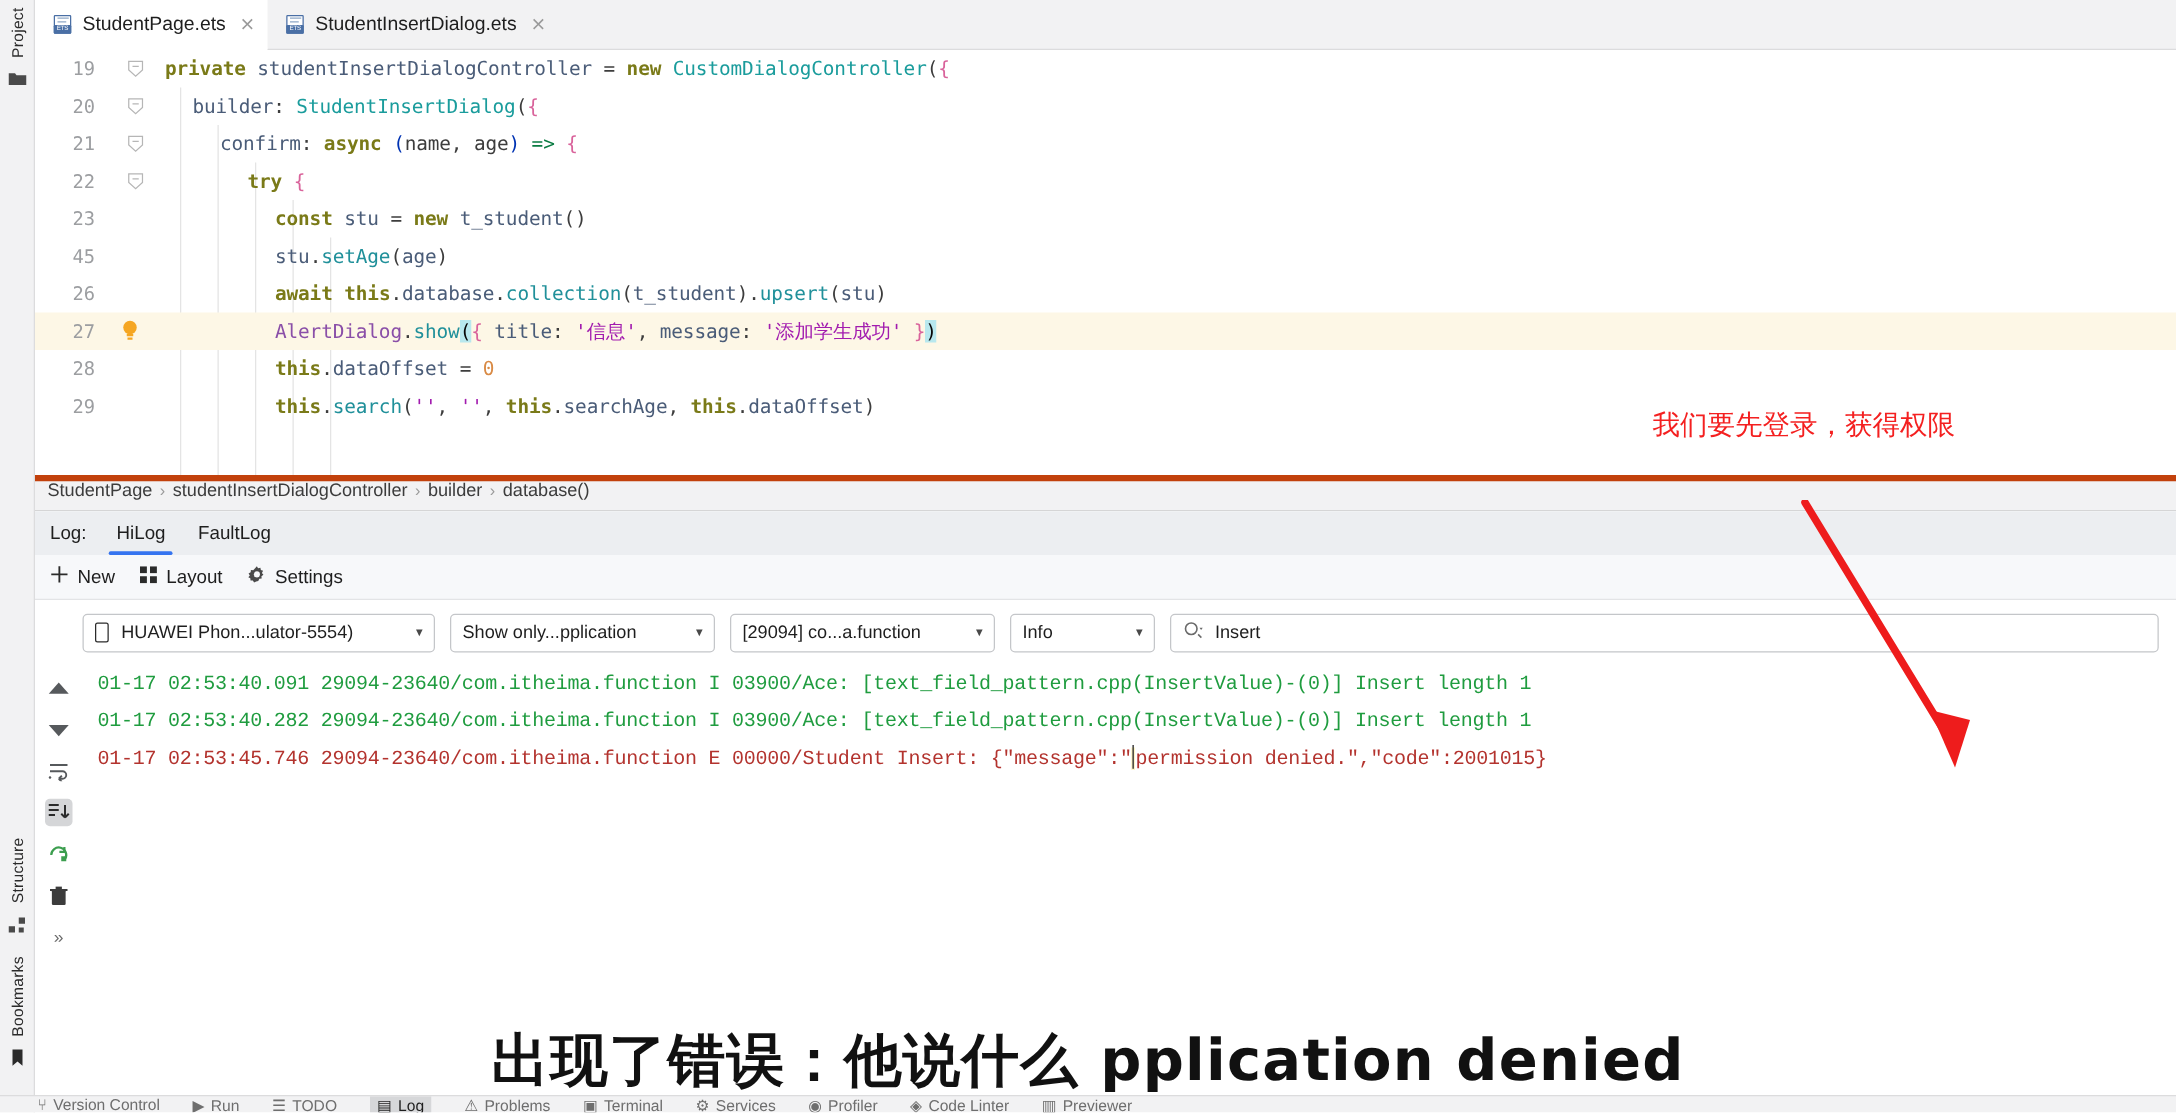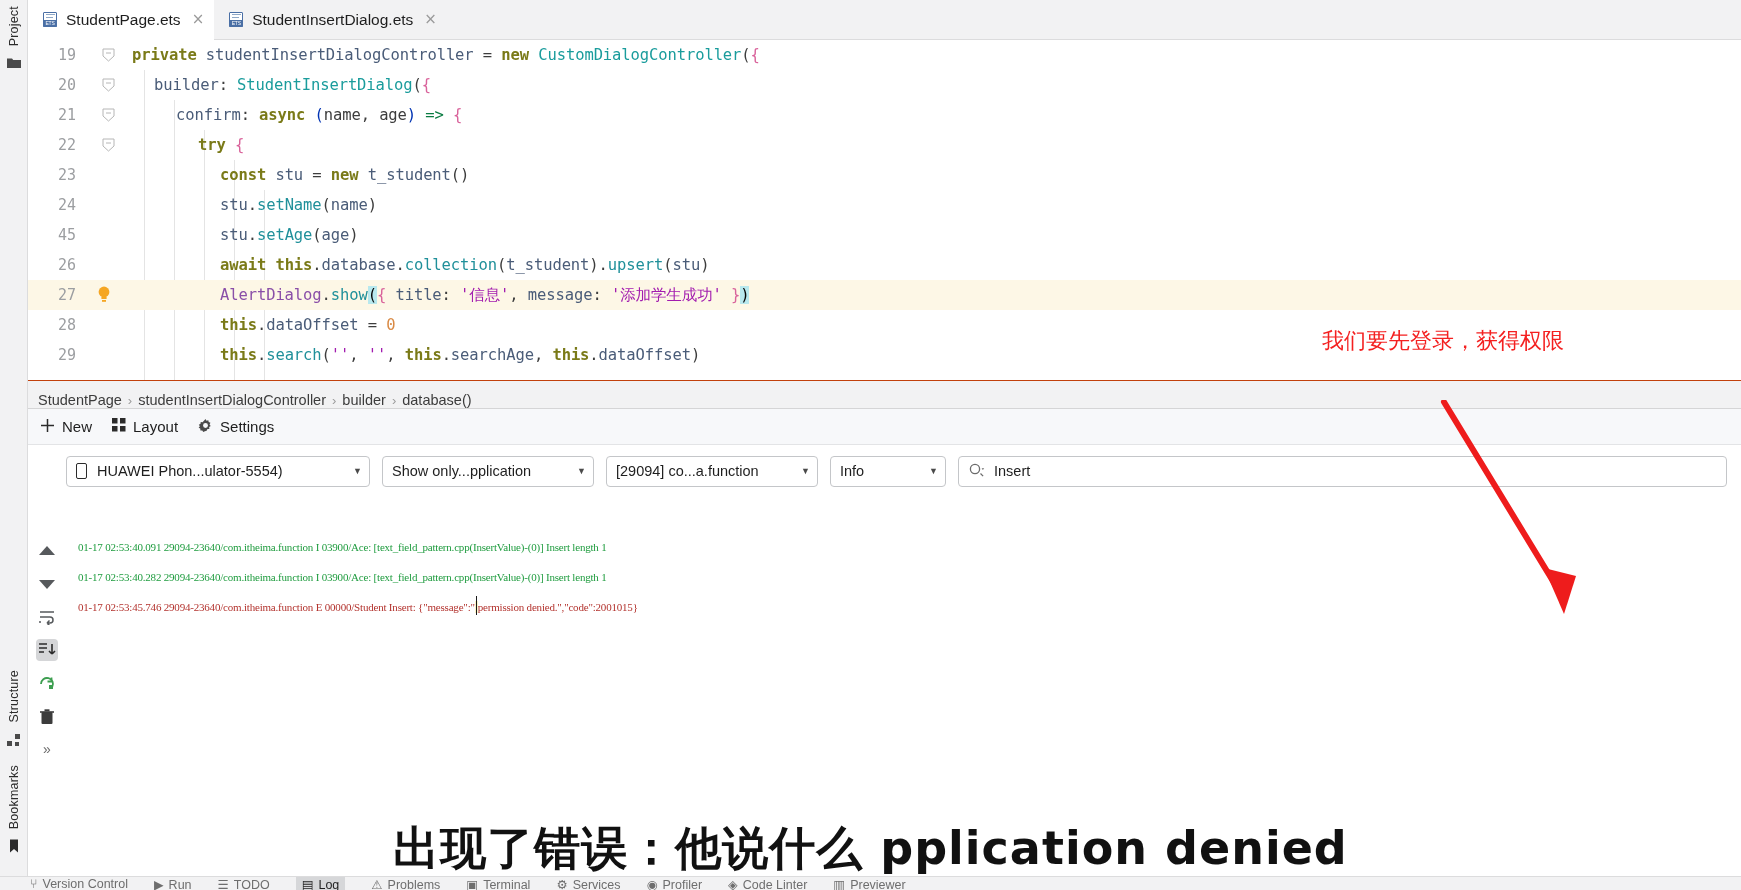--- a/index.html
+++ b/index.html
@@ -101,22 +101,22 @@
   .str{ color: #a21caf; }
   .arrow { color: #0a7b42; }
   .brc { color: #d9639b; }
   .sel { background: #b8e8ee; }
   
   .iguide { position: absolute; top: 0; bottom: 0; width: 1px; background: #e4e4e4; }
 
   
   .breadcrumb {
     position: absolute; left: 28px; top: 380px; right: 0; height: 29px;
-    background: #f2f2f3; border-top: 1px solid #c2410c; border-bottom: 1px solid #d5d5d6;
-    display: flex; align-items: flex-end; padding-left: 10px; gap: 6px;
+    background: #f2f2f3; border-top: 5px solid #c2410c; border-bottom: 1px solid #d5d5d6;
+    display: flex; align-items: flex-start; padding-left: 10px; gap: 6px;
     font-size: 14.5px; color: #3c3c3c;
   }
   .bc-sep { color: #9b9b9b; font-size: 13px; }
 
   
   .logwin { position: absolute; left: 28px; top: 409px; right: 0; bottom: 0; background: #fff; }
   .log-tabs {
     height: 35px; background: #eceef1; display: flex; align-items: center;
     padding-left: 12px; gap: 22px; position: relative;
   }
@@ -137,39 +137,39 @@
   .filters {
     height: 52px; display: flex; align-items: center; gap: 12px;
     padding: 0 10px 0 38px; background: #fff;
   }
   .combo {
     height: 31px; border: 1px solid #c4c6c9; border-radius: 4px; background: #fff;
     display: flex; align-items: center; padding: 0 7px 0 9px; gap: 7px;
     font-size: 14.5px; color: #1e1e1e; white-space: nowrap;
   }
   .combo .caret { margin-left: auto; color: #4a4a4a; font-size: 9px; }
-  .c1 { width: 304px; gap: 10px; } .c2 { width: 212px; } .c3 { width: 212px; } .c4 { width: 116px; }
+  .c1 { width: 282px; gap: 10px; } .c2 { width: 212px; } .c3 { width: 212px; } .c4 { width: 116px; }
   .searchbox {
     flex: 1; height: 31px; border: 1px solid #c4c6c9; border-radius: 4px; background: #fff;
     display: flex; align-items: center; padding: 0 10px; gap: 9px;
     font-size: 14.5px; color: #1e1e1e; margin-right: 4px;
   }
   .phone-ic { width: 11px; height: 16px; border: 1.5px solid #2b2b2b; border-radius: 2px; flex: none; }
 
   .log-body { position: absolute; left: 0; right: 0; top: 123px; bottom: 14px; background: #fff; }
   .log-rail {
     position: absolute; left: 0; top: 0; width: 38px; bottom: 0;
     display: flex; flex-direction: column; align-items: center; gap: 11px; padding-top: 8px;
   }
   .log-rail .ic { width: 22px; height: 22px; display: flex; align-items: center; justify-content: center; }
   .log-rail .ic.sel { background: #d5d6d8; border-radius: 4px; }
   .log-lines { position: absolute; left: 38px; right: 0; top: 0; bottom: 0; overflow: hidden; }
   .log-line {
     height: 30px; line-height: 30px; padding-left: 12px;
-    font-family: Liberation Serif, serif; font-size: 11px; white-space: pre;
+    font-family: Liberation Mono, monospace; font-size: 16px; white-space: pre;
     letter-spacing: -0.2px;
   }
   .log-line.info { color: #1f9c3f; }
   .log-line.err  { color: #b3332e; }
   .caret-hl { background: #fdf5c8; position: relative; }
   .ibeam {
     display: inline-block; width: 0; border-left: 1.6px solid #1a1a1a;
     height: 19px; vertical-align: -4px; margin: 0 1px;
   }
 
@@ -308,25 +308,20 @@
       </span>
       <span class="code-txt" style="padding-left:66px;"><span class="k">try</span><span class="pl"> </span><span class="brc">{</span></span>
     </div>
 
     <div class="code-row">
       <span class="gutter-num">23</span>
       <span class="gutter-icons"></span>
       <span class="code-txt" style="padding-left:88px;"><span class="k">const</span><span class="pl"> </span><span class="fld">stu</span><span class="pl"> = </span><span class="k">new</span><span class="pl"> </span><span class="fld">t_student</span><span class="pl">()</span></span>
     </div>
 
-    <div class="code-row">
-      <span class="gutter-num">24</span>
-      <span class="gutter-icons"></span>
-      <span class="code-txt" style="padding-left:88px;"><span class="fld">stu</span><span class="pl">.</span><span class="fn">setName</span><span class="pl">(</span><span class="fld">name</span><span class="pl">)</span></span>
-    </div>
 
     <div class="code-row">
       <span class="gutter-num">45</span>
       <span class="gutter-icons"></span>
       <span class="code-txt" style="padding-left:88px;"><span class="fld">stu</span><span class="pl">.</span><span class="fn">setAge</span><span class="pl">(</span><span class="fld">age</span><span class="pl">)</span></span>
     </div>
 
     <div class="code-row">
       <span class="gutter-num">26</span>
       <span class="gutter-icons"></span>
@@ -365,20 +360,25 @@
     <span class="bc-sep">›</span>
     <span>studentInsertDialogController</span>
     <span class="bc-sep">›</span>
     <span>builder</span>
     <span class="bc-sep">›</span>
     <span>database()</span>
   </div>
 
   <div class="logwin">
 
+    <div class="log-tabs">
+      <span class="lbl">Log:</span>
+      <span class="log-tab active">HiLog</span>
+      <span class="log-tab">FaultLog</span>
+    </div>
 
     <div class="log-toolbar">
       <span class="tbtn">
         <span>
           <svg width="15" height="15" viewBox="0 0 15 15">
               <path d="M7.5 1v13M1 7.5h13" stroke="#2b2b2b" stroke-width="1.5"></path>
             </svg>
         </span>
         <span>New</span>
       </span>

